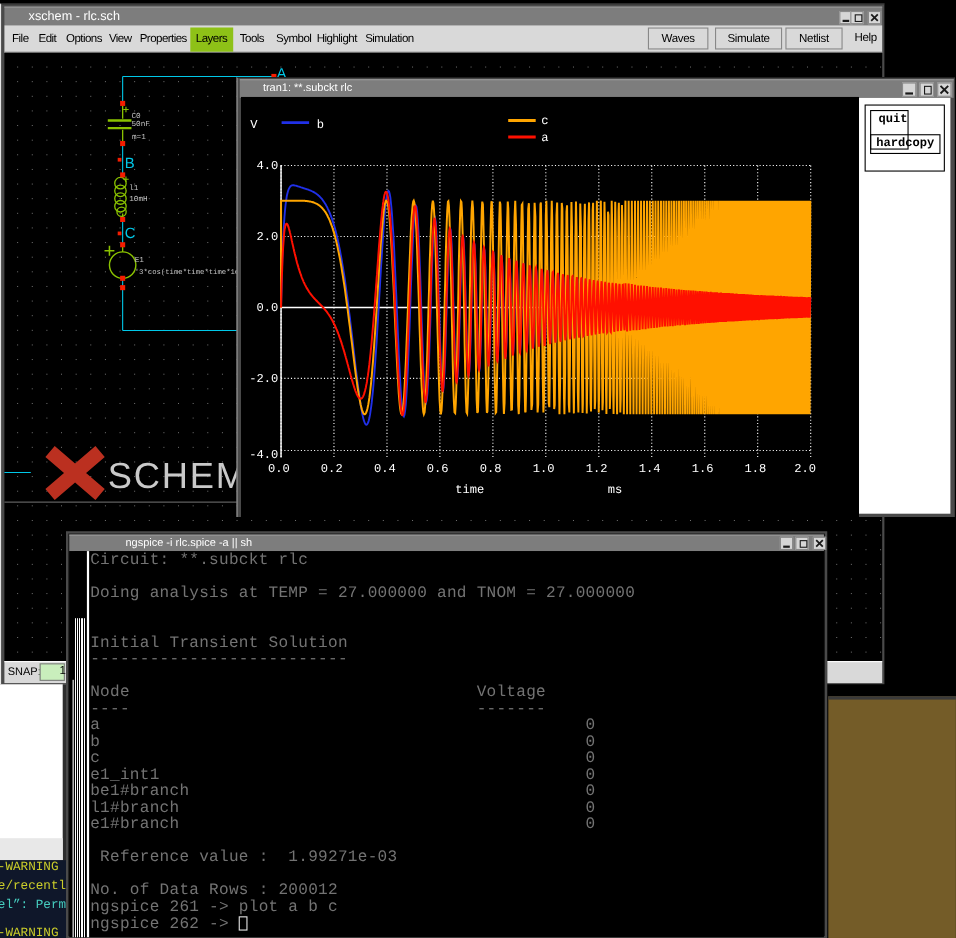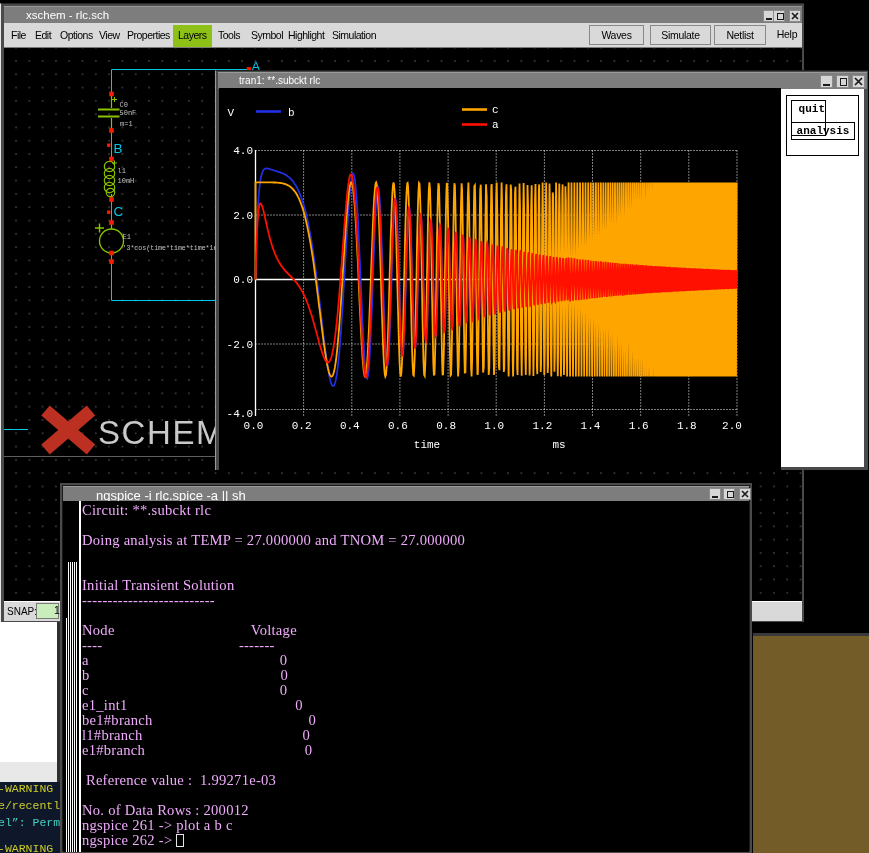--- a/index.html
+++ b/index.html
@@ -165,45 +165,45 @@
 <text x="638.7" y="429" text-anchor="middle">1.6</text>
 <text x="686.8" y="429" text-anchor="middle">1.8</text>
 <text x="732.0" y="429" text-anchor="middle">2.0</text>
 <text x="427" y="448" text-anchor="middle">time</text>
       <text x="559" y="448" text-anchor="middle">ms</text>
 </g>
   </svg>
 
 <div class="abs" style="left:786px;top:95px;width:73px;height:61px;background:#fff;border:1px solid #000;font-family:'Liberation Mono',monospace;font-weight:bold;font-size:11px;color:#000">
   <div class="abs" style="left:4px;top:4px;width:35px;height:36px;border:1.5px solid #000;text-align:right;line-height:16px">quit</div>
-  <div class="abs" style="left:4px;top:26px;width:64px;height:18px;border:1.5px solid #000;text-align:center;line-height:16px">analysis</div>
+  <div class="abs" style="left:4px;top:26px;width:64px;height:18px;border:1.5px solid #000;text-align:center;line-height:16px">hardcopy</div>
 </div>
 
 <div class="abs" style="left:60px;top:483px;width:692px;height:370px;background:#1a1a1a;border:2px solid #4a4a4a">
   <div class="abs titlebar" style="left:1px;top:1px;width:686px;height:15px;border-top:1px solid #9a9a9a">
-    <div class="abs" style="left:33px;top:1px;font-size:13px">ngspice -i rlc.spice -a || sh</div>
+    <div class="abs" style="left:51px;top:1px;font-size:10px">ngspice -i rlc.spice -a || sh</div>
     <div class="wbtn" style="left:646px;top:1px;width:12px;height:12px">
         <i style="left:2px;top:7px;width:6px;border-width:0 0 2px 0"></i>
       </div>
     <div class="wbtn" style="left:660px;top:1px;width:12px;height:12px">
         <i style="left:2.5px;top:2px;width:7px;height:7px;border-width:1.5px"></i>
       </div>
     <div class="wbtn" style="left:676px;top:1px;width:12px;height:12px">
       <svg width="10" height="10" style="position:absolute;left:0;top:0">
           <path d="M2 2 L8 8 M8 2 L2 8" stroke="#1a1a1a" stroke-width="1.6"></path>
         </svg>
     </div>
   </div>
   <div class="abs" style="left:1px;top:16px;width:686px;height:351px;background:#000">
 
     <div class="abs" style="left:5px;top:0;width:10px;height:351px;background:#000"></div>
     <div class="abs" style="left:5px;top:61px;width:10px;height:290px;background:repeating-linear-gradient(90deg,#fff 0px,#fff 1px,#000 1px,#000 2px)"></div>
     <div class="abs" style="left:16px;top:0;width:1.5px;height:351px;background:#fff"></div>
       <div class="abs" style="left:2.5px;top:117px;width:1.5px;height:234px;background:#fff"></div>
-    <pre class="abs" style="left:19px;top:2px;font-family:Liberation Serif, serif;font-size:14.6px;line-height:15px;color:#f0abfc;letter-spacing:0.25px">Circuit: **.subckt rlc
+    <pre class="abs" style="left:19px;top:2px;font-family:Liberation Mono, monospace;font-size:14.6px;line-height:15px;color:#737373;letter-spacing:0.25px">Circuit: **.subckt rlc
 
 Doing analysis at TEMP = 27.000000 and TNOM = 27.000000
 
 
 Initial Transient Solution
 --------------------------
 
 Node                                   Voltage
 ----                                   -------
 a                                                 0

